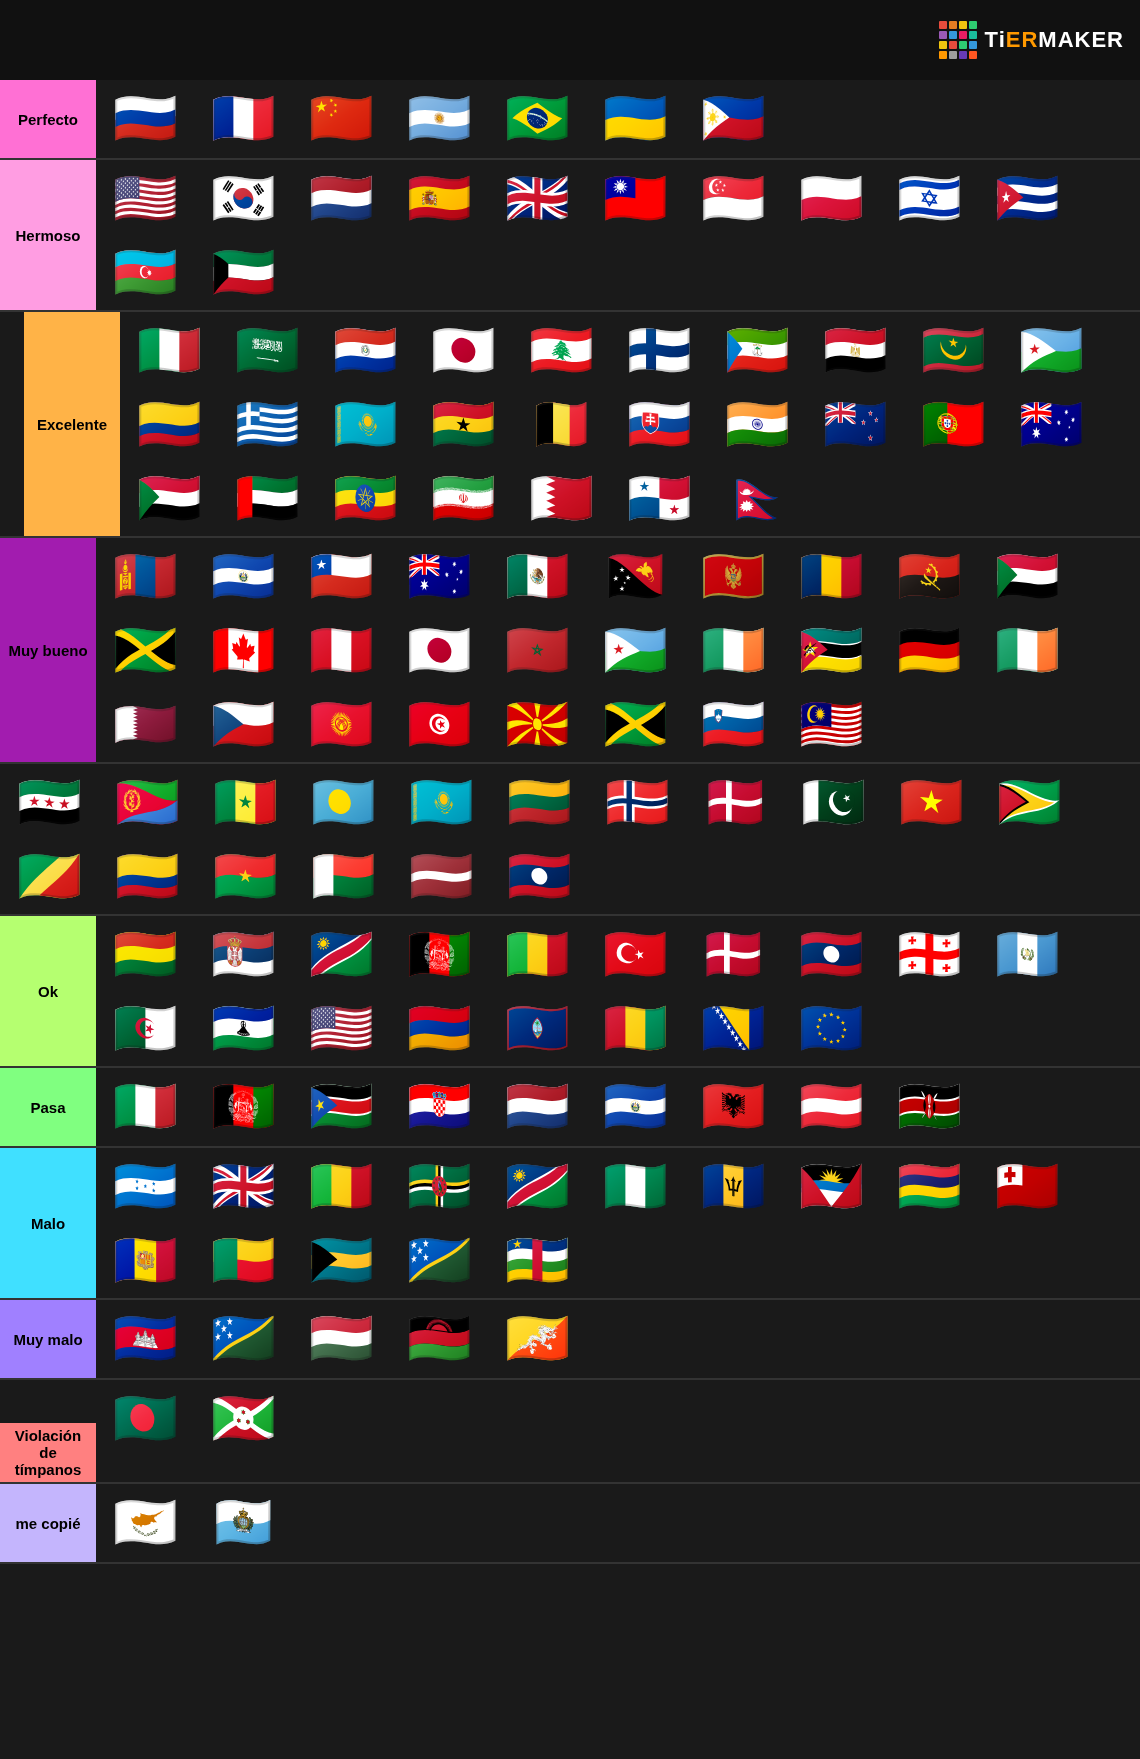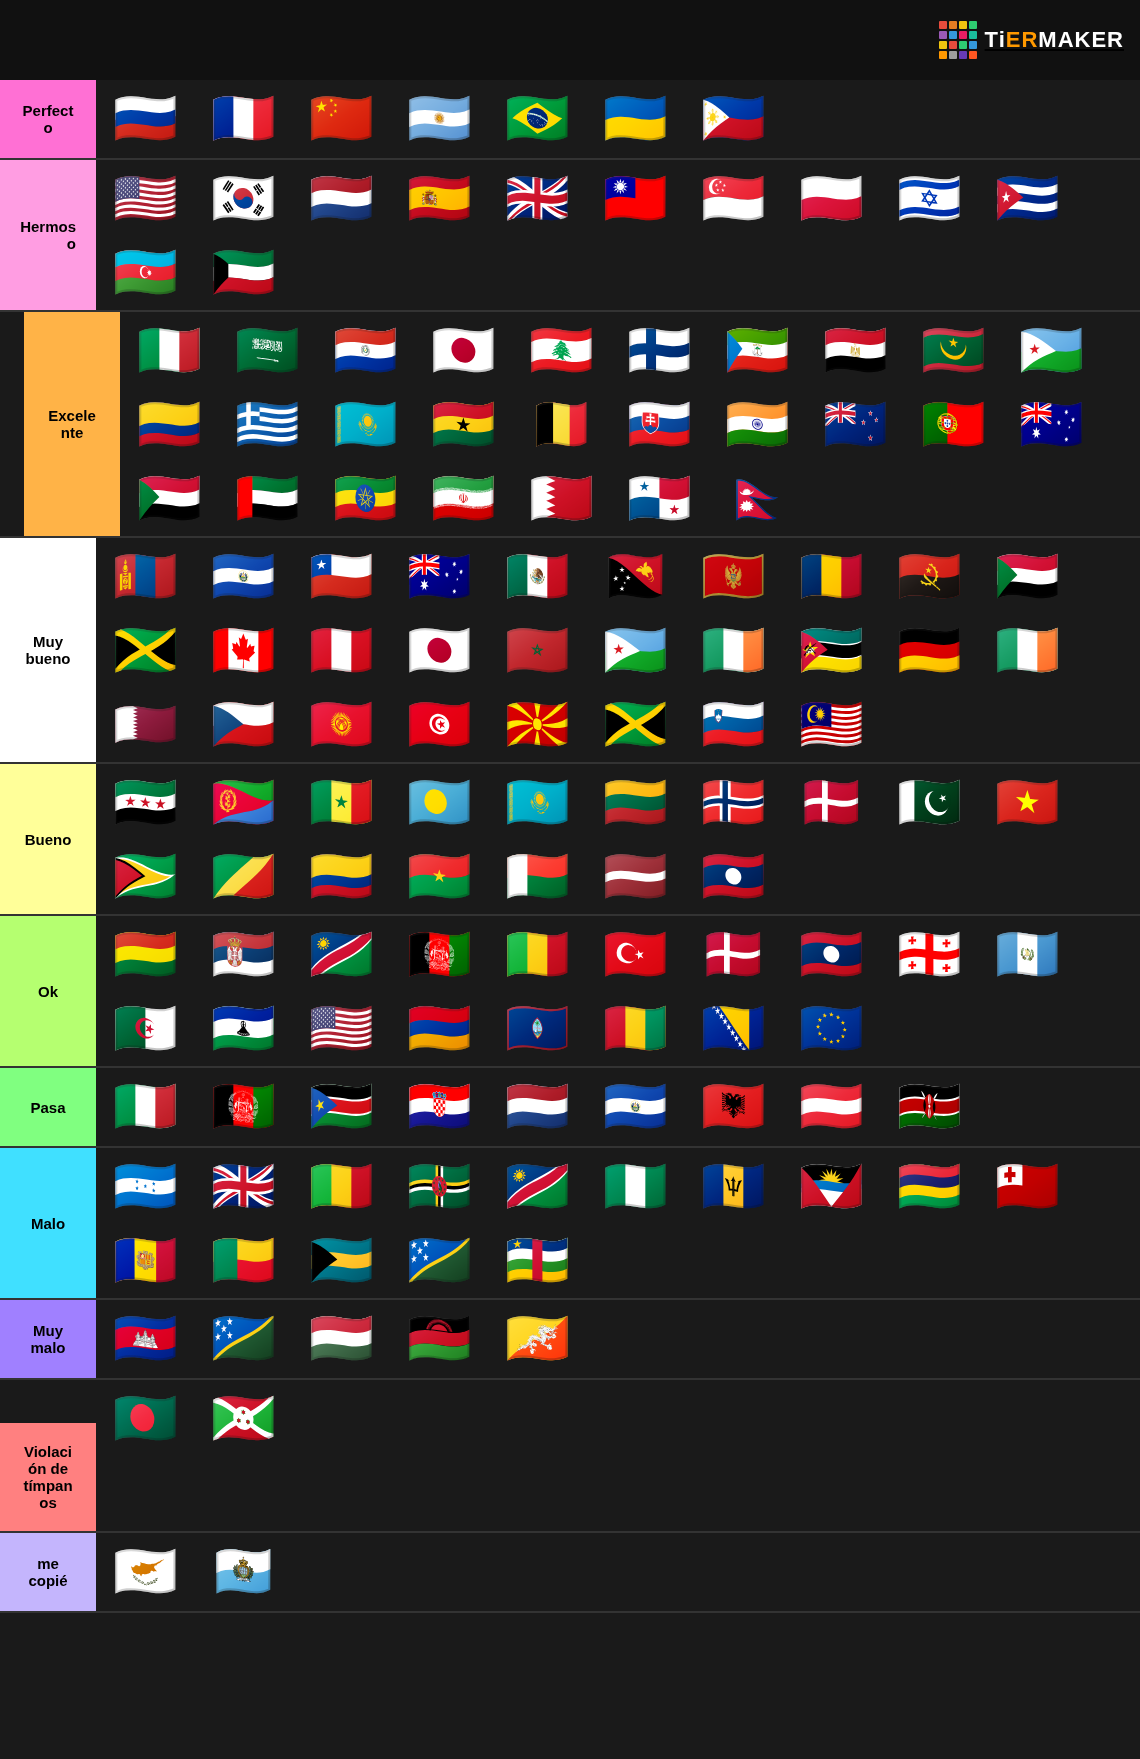--- a/index.html
+++ b/index.html
@@ -16,21 +16,21 @@
     .tier-label {
       width: 96px;
       min-width: 96px;
       display: flex;
       align-items: center;
       justify-content: center;
       text-align: center;
       font-weight: bold;
       font-size: 15px;
       color: #000;
-      padding: 20px;
+      padding: 4px;
       word-break: break-word;
     }
     .tier-content {
       flex: 1;
       display: flex;
       flex-wrap: wrap;
       align-content: flex-start;
       background: #1a1a1a;
       padding: 2px;
       gap: 2px;
@@ -49,21 +49,20 @@
       background: #111;
       align-items: center;
       justify-content: flex-end;
       padding: 8px 16px;
       height: 80px;
     }
     .tiermaker-logo {
       display: flex;
       align-items: center;
       gap: 8px;
-      text-decoration: underline;
     }
     .logo-grid {
       display: grid;
       grid-template-columns: repeat(4,8px);
       grid-template-rows: repeat(4,8px);
       gap: 2px;
     }
     .logo-dot {
       width: 8px;
       height: 8px;
@@ -165,21 +164,21 @@
           <div class="flag-cell">🇸🇩</div>
           <div class="flag-cell">🇦🇪</div>
           <div class="flag-cell">🇪🇹</div>
           <div class="flag-cell">🇮🇷</div>
           <div class="flag-cell">🇧🇭</div>
           <div class="flag-cell">🇵🇦</div>
           <div class="flag-cell">🇳🇵</div>
         </div>
       </div>
       <div class="tier-row">
-        <div class="tier-label" style="background: #ffffff;">Muy bueno</div>
+        <div class="tier-label" style="background: #a21caf;">Muy bueno</div>
         <div class="tier-content">
           <div class="flag-cell">🇲🇳</div>
           <div class="flag-cell">🇸🇻</div>
           <div class="flag-cell">🇨🇱</div>
           <div class="flag-cell">🇦🇺</div>
           <div class="flag-cell">🇲🇽</div>
           <div class="flag-cell">🇵🇬</div>
           <div class="flag-cell">🇲🇪</div>
           <div class="flag-cell">🇹🇩</div>
           <div class="flag-cell">🇦🇴</div>
@@ -198,21 +197,20 @@
           <div class="flag-cell">🇨🇿</div>
           <div class="flag-cell">🇰🇬</div>
           <div class="flag-cell">🇹🇳</div>
           <div class="flag-cell">🇲🇰</div>
           <div class="flag-cell">🇯🇲</div>
           <div class="flag-cell">🇸🇮</div>
           <div class="flag-cell">🇲🇾</div>
         </div>
       </div>
       <div class="tier-row">
-        <div class="tier-label" style="background: rgb(255, 255, 153);">Bueno</div>
         <div class="tier-content">
           <div class="flag-cell">🇸🇾</div>
           <div class="flag-cell">🇪🇷</div>
           <div class="flag-cell">🇸🇳</div>
           <div class="flag-cell">🇵🇼</div>
           <div class="flag-cell">🇰🇿</div>
           <div class="flag-cell">🇱🇹</div>
           <div class="flag-cell">🇳🇴</div>
           <div class="flag-cell">🇩🇰</div>
           <div class="flag-cell">🇵🇰</div>

